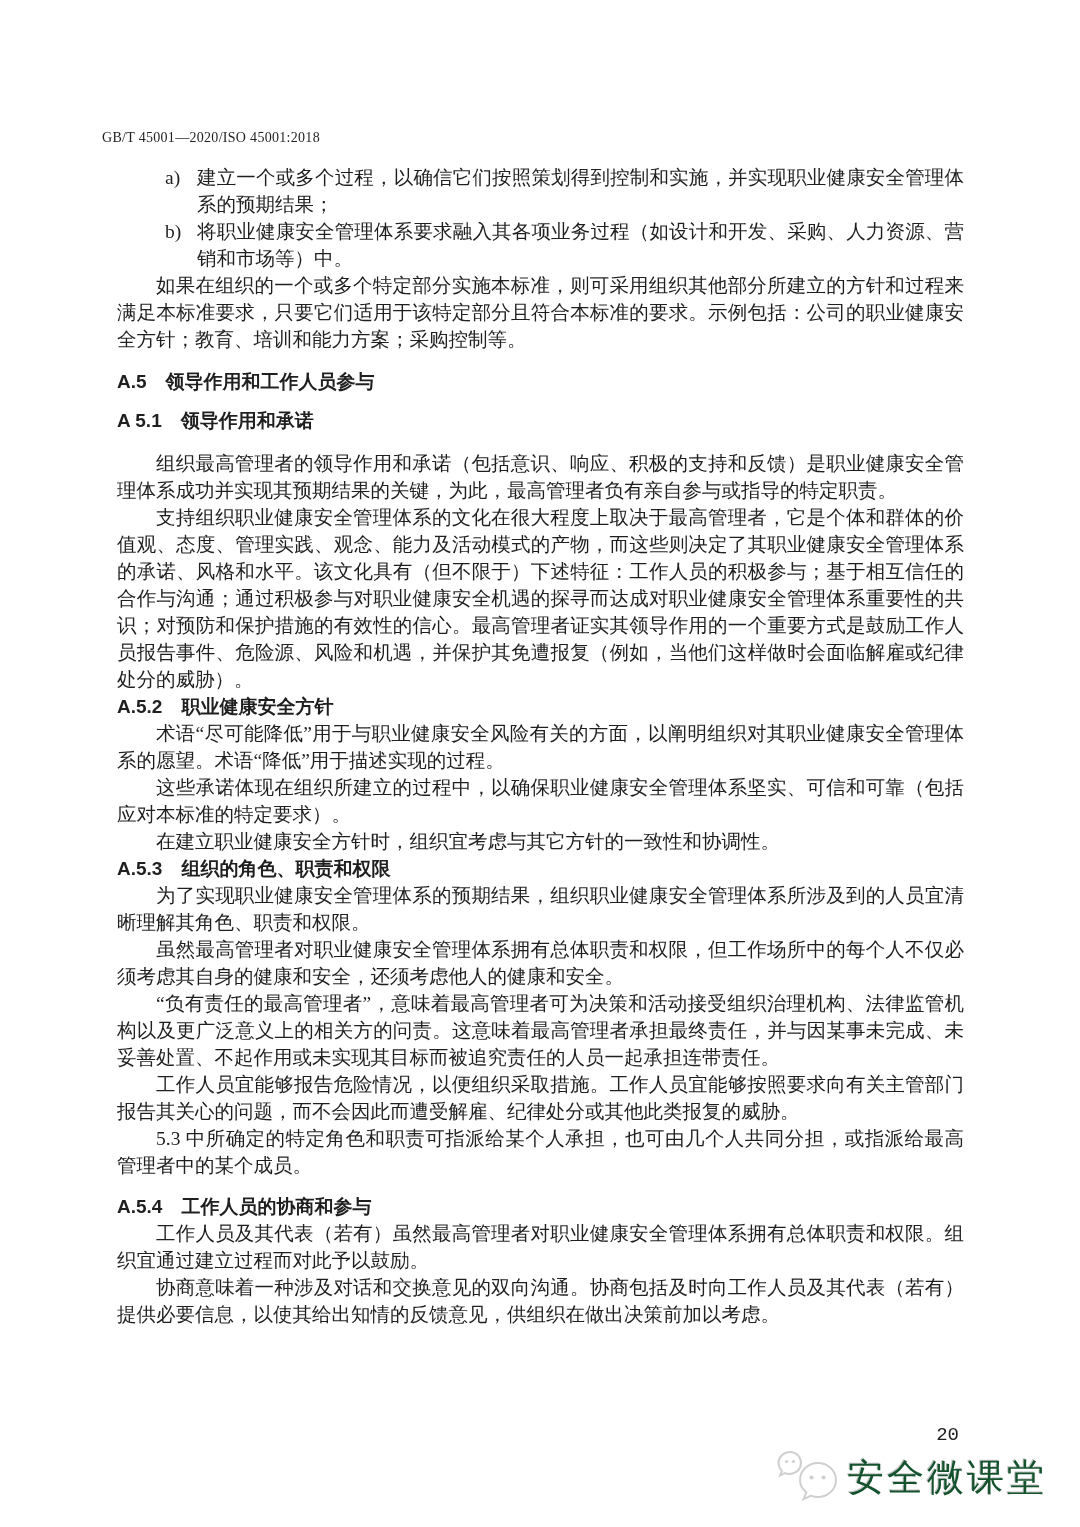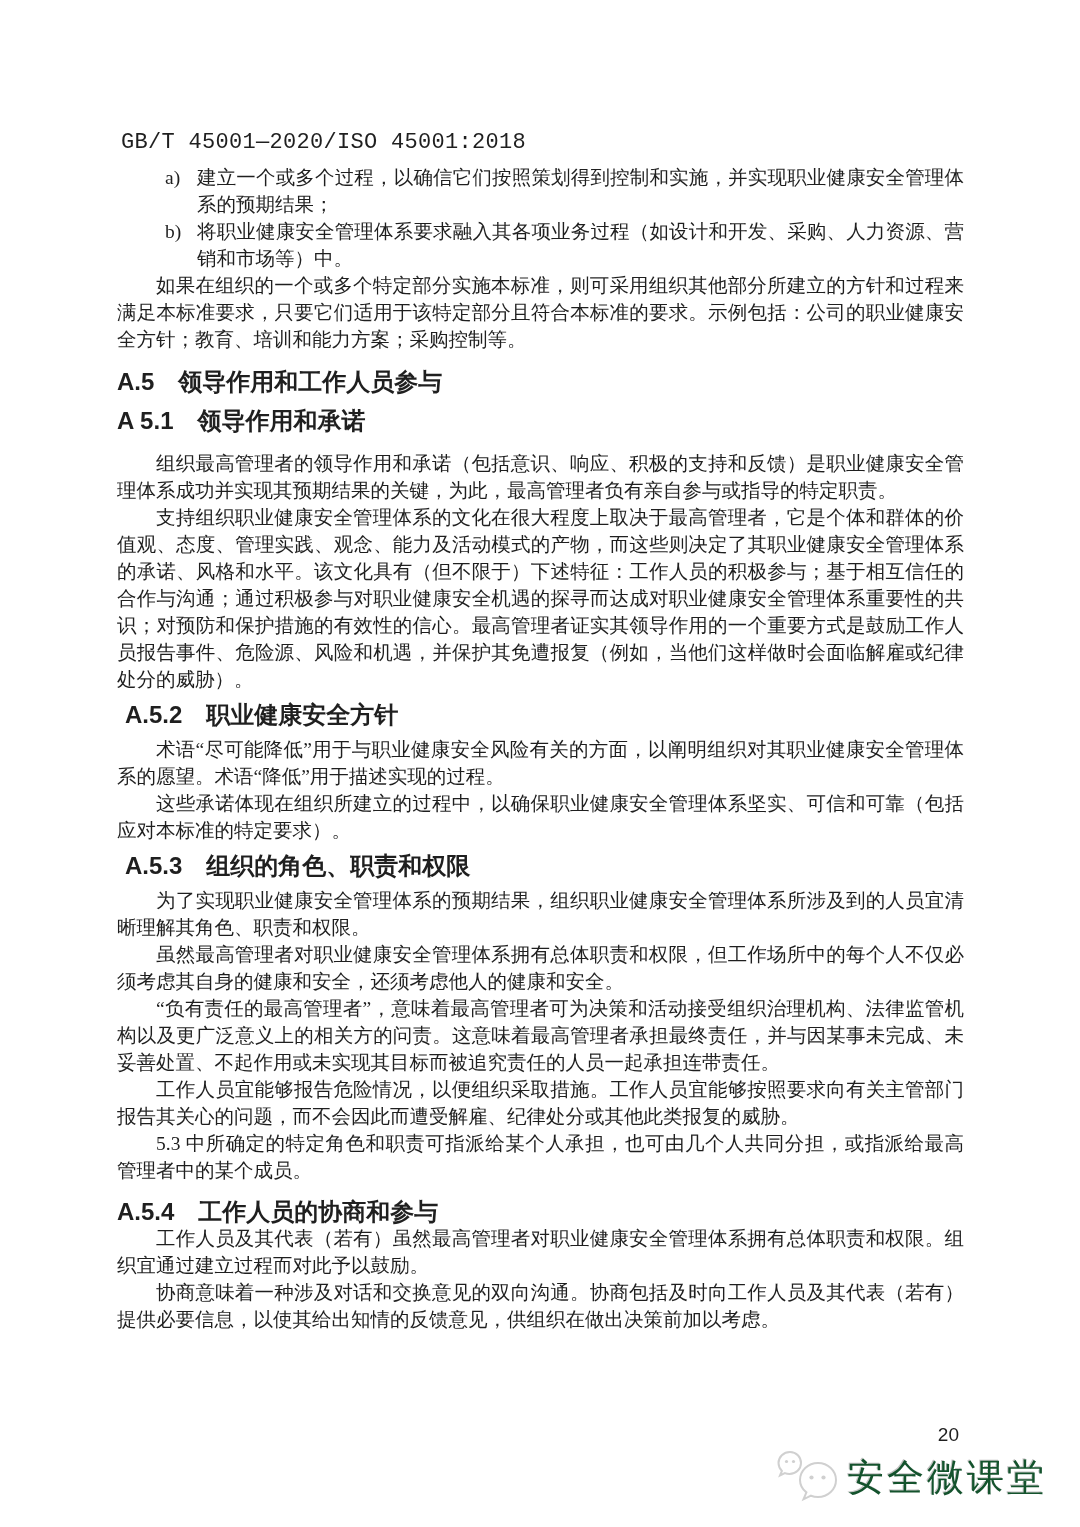--- a/index.html
+++ b/index.html
@@ -6,49 +6,49 @@
   html,body { width:1080px; height:1527px; }
   body {
     position:relative;
     background:#ffffff;
     font-family:"Liberation Serif","DejaVu Serif",serif;
     color:#1f1f1f;
   }
   .page { position:absolute; inset:0; overflow:hidden; background:#ffffff; }
 
   .doc-header {
-    position:absolute; left:121px; top:130px;
-    font-size:22px; letter-spacing:0.3px;
-    font-family:Liberation Mono, monospace;
+    position:absolute; left:102px; top:130px;
+    font-size:14px; letter-spacing:0.3px;
+    font-family:Liberation Serif, serif;
   }
 
   .content {
     position:absolute; left:117px; top:164px; width:847px;
     font-size:19.5px; line-height:27px;
     text-align:justify; text-justify:inter-ideograph;
   }
 
   .para { text-indent:39px; }
 
   .li { position:relative; padding-left:80px; }
   .li .mk { position:absolute; left:48px; top:0; font-style:normal; }
 
   .h-major {
     font-family:"Liberation Sans","DejaVu Sans",sans-serif;
-    font-weight:700; font-size:24px; text-align:left;
+    font-weight:700; font-size:19px; text-align:left;
   }
   .h-a5  { margin-top:15px; margin-bottom:12px; }
   .h-a51 { margin-bottom:16px; }
-  .h-sub { margin:8px; }
+  .h-sub { margin:0; }
   .h-a54 { margin-top:14px; }
 
   .page-number {
     position:absolute; top:1424px; right:121px;
     font-size:19px;
-    font-family:Liberation Sans, sans-serif;
+    font-family:Liberation Mono, monospace;
   }
 
   .watermark {
     position:absolute; top:1450px; right:33px;
     display:flex; align-items:center; gap:8px;
   }
   .watermark-text {
     font-family:"Liberation Sans","DejaVu Sans",sans-serif;
     font-size:37px; letter-spacing:3px;
     color:#14532d;
@@ -82,20 +82,21 @@
 
     <div class="h-major h-a51">A 5.1　领导作用和承诺</div>
 
     <p class="para">组织最高管理者的领导作用和承诺（包括意识、响应、积极的支持和反馈）是职业健康安全管理体系成功并实现其预期结果的关键，为此，最高管理者负有亲自参与或指导的特定职责。</p>
     <p class="para">支持组织职业健康安全管理体系的文化在很大程度上取决于最高管理者，它是个体和群体的价值观、态度、管理实践、观念、能力及活动模式的产物，而这些则决定了其职业健康安全管理体系的承诺、风格和水平。该文化具有（但不限于）下述特征：工作人员的积极参与；基于相互信任的合作与沟通；通过积极参与对职业健康安全机遇的探寻而达成对职业健康安全管理体系重要性的共识；对预防和保护措施的有效性的信心。最高管理者证实其领导作用的一个重要方式是鼓励工作人员报告事件、危险源、风险和机遇，并保护其免遭报复（例如，当他们这样做时会面临解雇或纪律处分的威胁）。</p>
 
     <div class="h-major h-sub">A.5.2　职业健康安全方针</div>
 
     <p class="para">术语“尽可能降低”用于与职业健康安全风险有关的方面，以阐明组织对其职业健康安全管理体系的愿望。术语“降低”用于描述实现的过程。</p>
     <p class="para">这些承诺体现在组织所建立的过程中，以确保职业健康安全管理体系坚实、可信和可靠（包括应对本标准的特定要求）。</p>
+    <p class="para">在建立职业健康安全方针时，组织宜考虑与其它方针的一致性和协调性。</p>
 
     <div class="h-major h-sub">A.5.3　组织的角色、职责和权限</div>
 
     <p class="para">为了实现职业健康安全管理体系的预期结果，组织职业健康安全管理体系所涉及到的人员宜清晰理解其角色、职责和权限。</p>
     <p class="para">虽然最高管理者对职业健康安全管理体系拥有总体职责和权限，但工作场所中的每个人不仅必须考虑其自身的健康和安全，还须考虑他人的健康和安全。</p>
     <p class="para">“负有责任的最高管理者”，意味着最高管理者可为决策和活动接受组织治理机构、法律监管机构以及更广泛意义上的相关方的问责。这意味着最高管理者承担最终责任，并与因某事未完成、未妥善处置、不起作用或未实现其目标而被追究责任的人员一起承担连带责任。</p>
     <p class="para">工作人员宜能够报告危险情况，以便组织采取措施。工作人员宜能够按照要求向有关主管部门报告其关心的问题，而不会因此而遭受解雇、纪律处分或其他此类报复的威胁。</p>
     <p class="para">5.3 中所确定的特定角色和职责可指派给某个人承担，也可由几个人共同分担，或指派给最高管理者中的某个成员。</p>
 
     <div class="h-major h-a54">A.5.4　工作人员的协商和参与</div>

